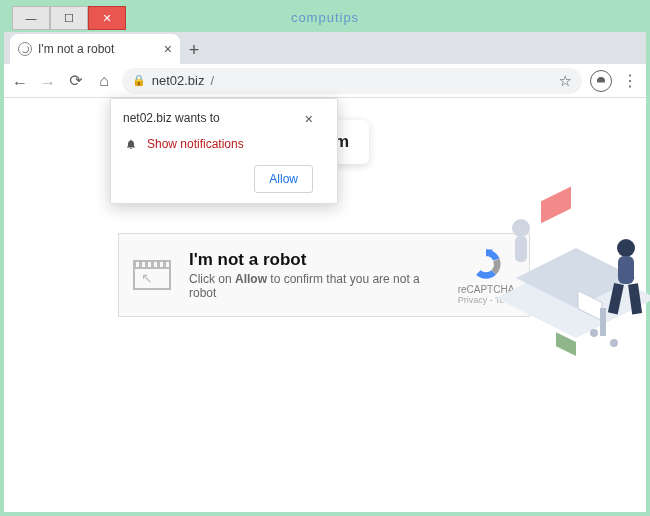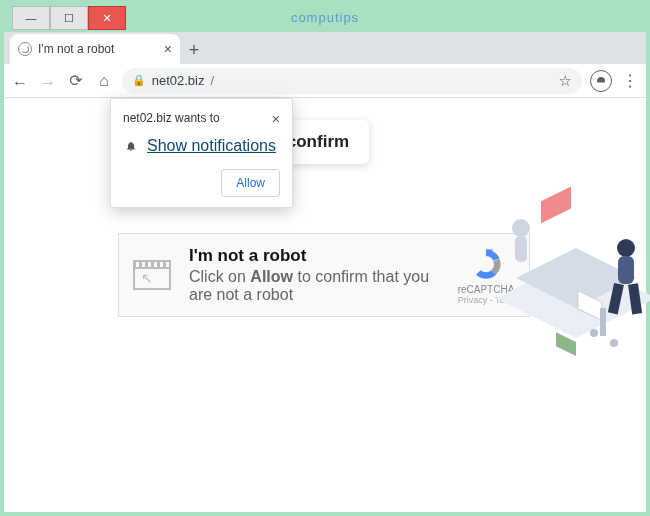--- a/index.html
+++ b/index.html
@@ -25,36 +25,36 @@
   .lock { font-size:11px; color:#5f6368; }
   .url-rest { color: #777; font-size:13px; }
   .star { color: #555; font-size: 15px; margin-left:auto; }
   .profile { width: 22px; height: 22px; border-radius: 50%; border: 1px solid #5f6368; display:flex; align-items:center; justify-content:center; }
   .profile::after{content:""; width:8px; height:8px; border-radius:50%; background:#5f6368; box-shadow: 0 6px 0 0 #5f6368; clip-path: inset(-10px -10px 2px -10px);}
   .kebab { font-size: 16px; color: #5f6368; }
 
   .content { flex: 1; position: relative; background: #fff; }
   .confirm-btn { position: absolute; top: 22px; left: 242px; background: #fff; border-radius: 6px; box-shadow: 0 2px 8px rgba(0,0,0,.15); padding: 12px 20px; font-size: 17px; font-weight: bold; color: #222; }
 
-  .notif-prompt { position: absolute; top: 0; left: 106px; width: 183px; background: #fff; border: 1px solid #dcdee0; border-radius: 2px; box-shadow: 0 4px 16px rgba(0,0,0,.2); padding: 12px 12px 10px 12px; z-index: 10;}
+  .notif-prompt { position: absolute; top: 0; left: 106px; width: 228px; background: #fff; border: 1px solid #dcdee0; border-radius: 2px; box-shadow: 0 4px 16px rgba(0,0,0,.2); padding: 12px 24px 10px 12px; z-index: 10;}
   .notif-head { display:flex; justify-content:space-between; align-items:flex-start;}
   .notif-title { font-size: 12px; color: #333; }
   .notif-x { font-size: 14px; color: #555; cursor:pointer; }
-  .notif-row { display: flex; align-items: center; gap: 10px; margin: 10px 2px 14px 2px; font-size: 16px; color: #0c4a6e; text-decoration: underline; }
+  .notif-row { display: flex; align-items: center; gap: 10px; margin: 10px 2px 14px 2px; font-size: 12px; color: #b91c1c; }
   .bell { width: 12px; height: 12px; color:#555; }
   .notif-btns { display: flex; justify-content: flex-end; gap: 8px; }
   .notif-btn { border: 1px solid #d0d4d8; background: #fff; color: #1a73e8; font-size: 12px; padding: 6px 14px; border-radius: 3px; }
 
   .captcha-card { position: absolute; top: 135px; left: 114px; width: 412px; height: 84px; border: 1px solid #dcdcdc; background: #f9f9f9; display: flex; align-items: center; padding: 0 14px; gap: 18px; }
   .cap-icon { width: 38px; height: 30px; border:2px solid #bbb; position:relative; }
   .cap-icon::before{content:"";position:absolute; top:-2px; left:-2px; right:-2px; height:7px; border-bottom:2px solid #bbb; background:repeating-linear-gradient(90deg,#bbb 0 3px, transparent 3px 6px);}
   .cap-icon::after{content:"↖"; position:absolute; left:6px; bottom:2px; color:#bbb; font-size:14px;}
   .cap-text { flex:1; }
   .cap-title { font-size: 17px; font-weight: bold; color: #111; }
-  .cap-sub { font-size: 16px; color: #666; margin-top:2px;}
+  .cap-sub { font-size: 12px; color: #666; margin-top:2px;}
   .cap-sub b { color:#666; }
   .recaptcha { text-align: left; }
   .recap-logo { width: 36px; height: 36px; margin:0 auto 2px auto; position:relative; }
   .recap-logo svg { width:36px; height:36px; }
   .recap-label { font-size: 10px; color: #888; }
   .recap-sub { font-size: 9px; color: #aaa; }
 
   .illustration { position: absolute; top: 70px; right: -10px; width: 170px; height: 200px; }
   .illustration svg { width:100%; height:100%; }
 </style>

